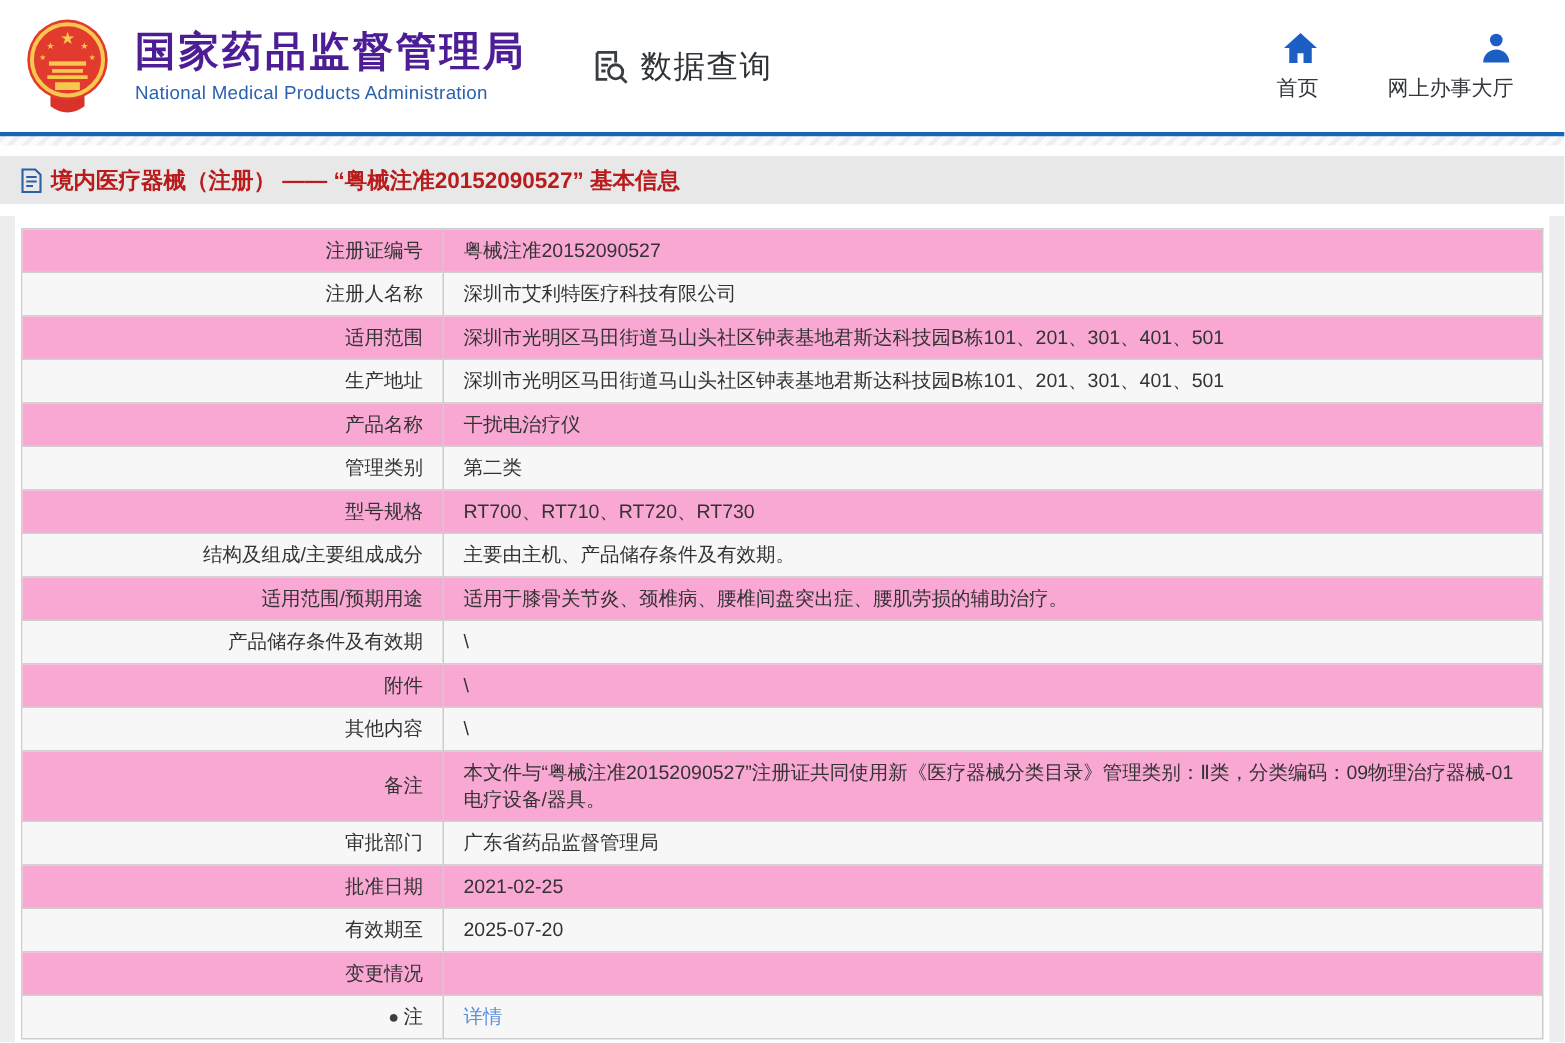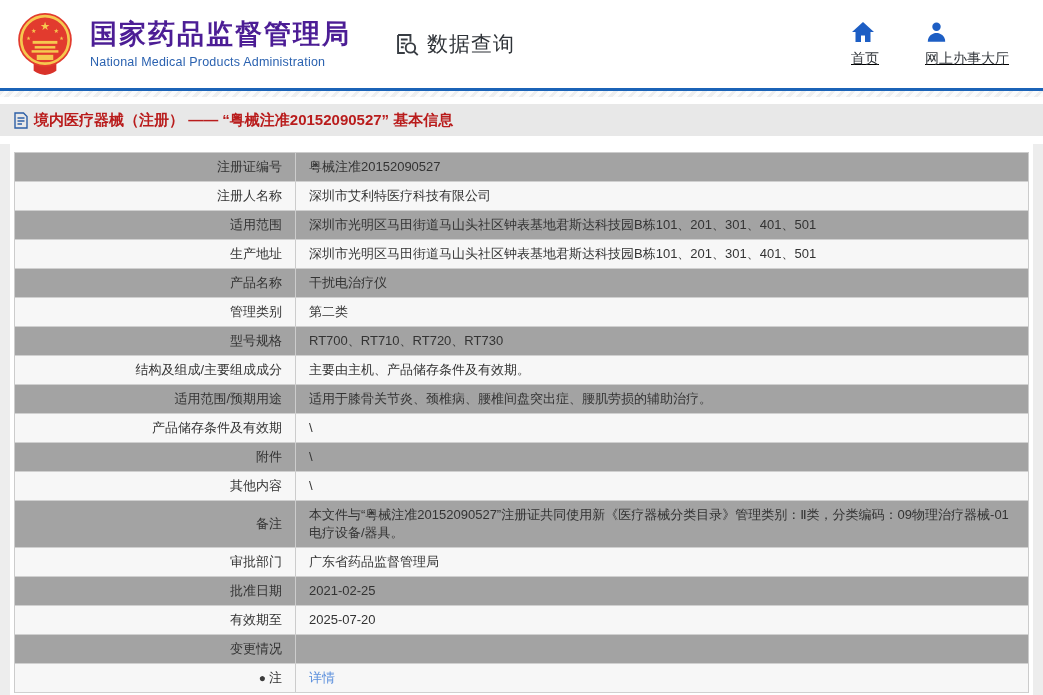--- a/index.html
+++ b/index.html
@@ -7,36 +7,36 @@
   body { font-family: "Liberation Sans", "DejaVu Sans", sans-serif; background: #ffffff; }
 
   
   .header { height: 88px; display: flex; align-items: center; padding: 0 20px 0 14px; background: #fff; }
   .brand { display: flex; align-items: center; gap: 14px; }
   .brand-cn { font-size: 27px; font-weight: bold; color: #4c1d95; letter-spacing: 2px; line-height: 1.15; }
   .brand-en { font-size: 12.5px; color: #2b62b0; margin-top: 4px; letter-spacing: 0.2px; }
   .section-tab { display: flex; align-items: center; gap: 7px; margin-left: 42px; cursor: pointer; }
   .section-tab span { font-size: 21px; color: #2f3338; letter-spacing: 1px; }
   .top-nav { margin-left: auto; display: flex; gap: 46px; padding-right: 14px; }
-  .nav-item { display: flex; flex-direction: column; align-items: flex-start; gap: 7px; cursor: pointer; text-decoration: underline; }
+  .nav-item { display: flex; flex-direction: column; align-items: flex-end; gap: 7px; cursor: pointer; }
   .nav-item span { font-size: 14px; color: #33373c; }
 
   .blue-line { height: 3px; background: #1b63b7; }
   .stripe-band { height: 6px; background: repeating-linear-gradient(135deg, #efefef 0 3px, #fbfbfb 3px 7px); }
 
   
   .title-bar { margin-top: 7px; height: 32px; background: #e8e8e8; display: flex; align-items: center; padding-left: 14px; gap: 6px; }
   .title-bar .title-text { font-size: 15px; font-weight: bold; color: #b91c1c; }
 
   
   .content { margin-top: 8px; background: #ededed; min-height: 551px; }
   .panel { background: #ffffff; margin: 0 10px; min-height: 551px; padding: 8px 4px 0 4px; }
 
   .info-table { border: 1px solid #cccccc; border-bottom: none; }
-  .trow { display: flex; align-items: stretch; border-bottom: 1px solid #d0d0d0; background: #a3a3a3; }
+  .trow { display: flex; align-items: stretch; border-bottom: 1px solid #d0d0d0; background: #f9a8d4; }
   .trow.alt { background: #f7f7f7; }
   .cell { display: flex; align-items: center; min-height: 28px; padding: 5px 13px; font-size: 13px; color: #333; line-height: 18px; }
   .cell.lab { width: 280px; flex: none; justify-content: flex-end; text-align: right; color: #333; }
   .cell.val { flex: 1; border-left: 1px solid #cccccc; }
   .dot { font-size: 12px; color: #3c3c3c; margin-right: 3px; line-height: 1; }
   a.detail { color: #5b8fdc; text-decoration: none; font-size: 13px; }
 </style>
 </head>
 <body>
 

